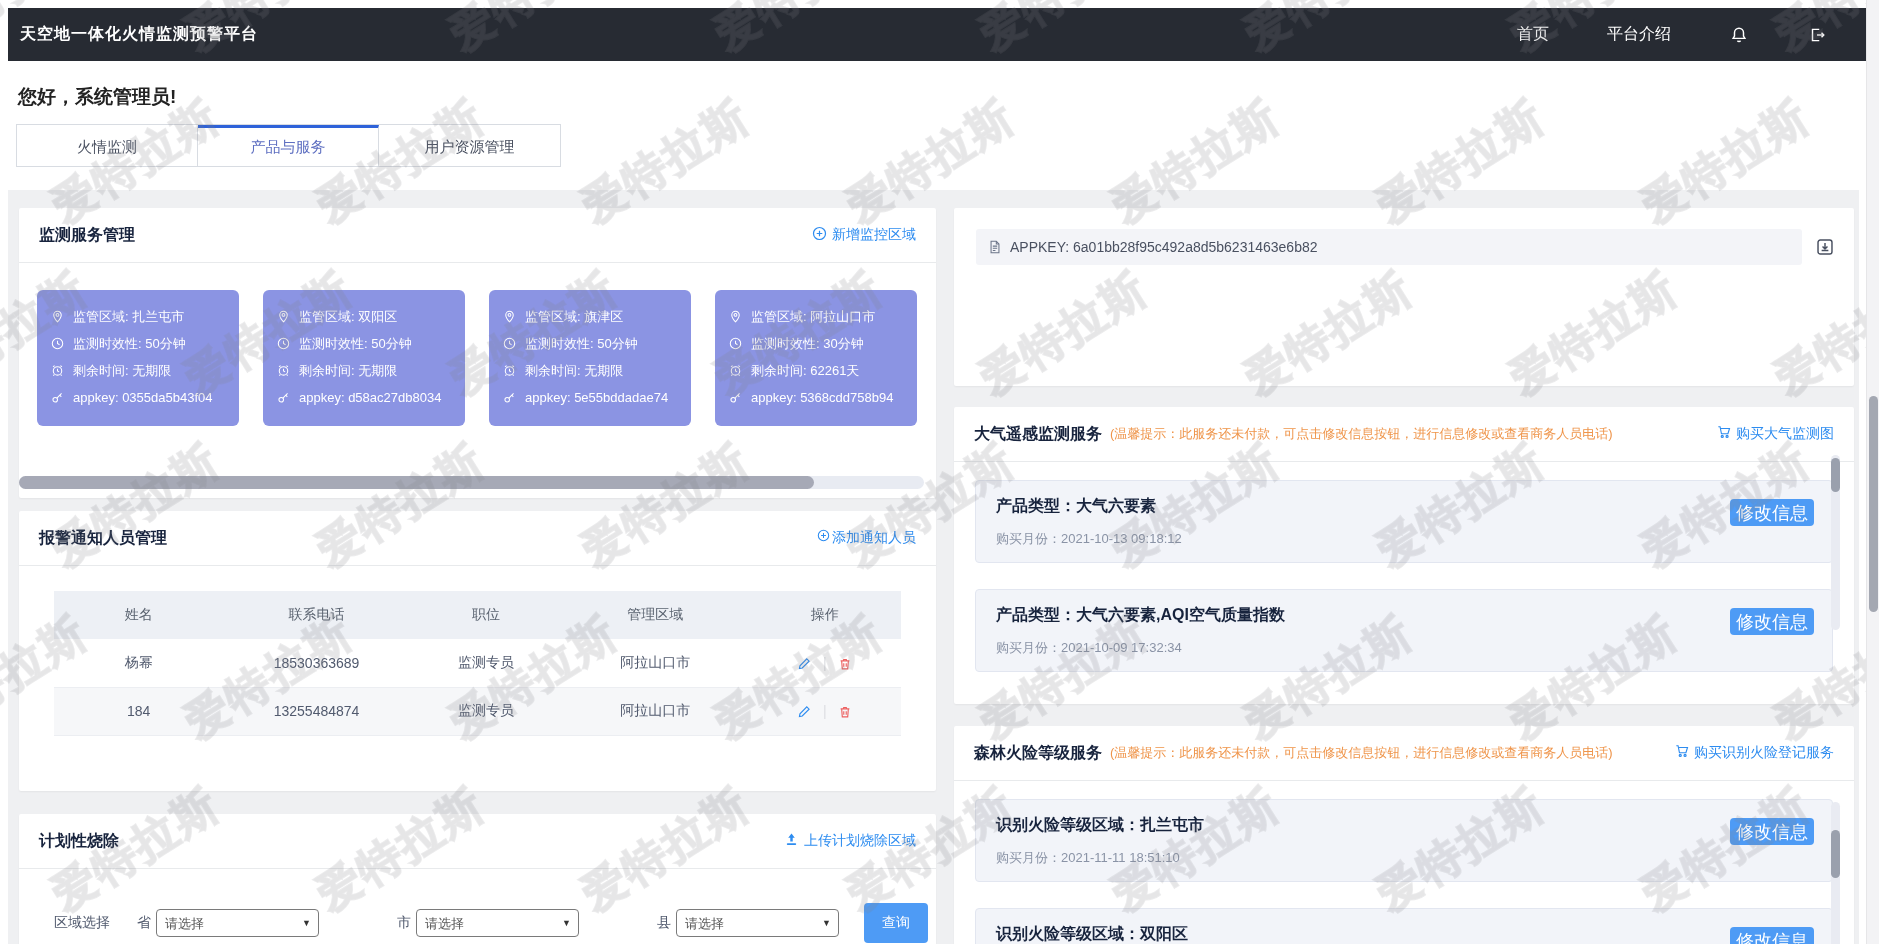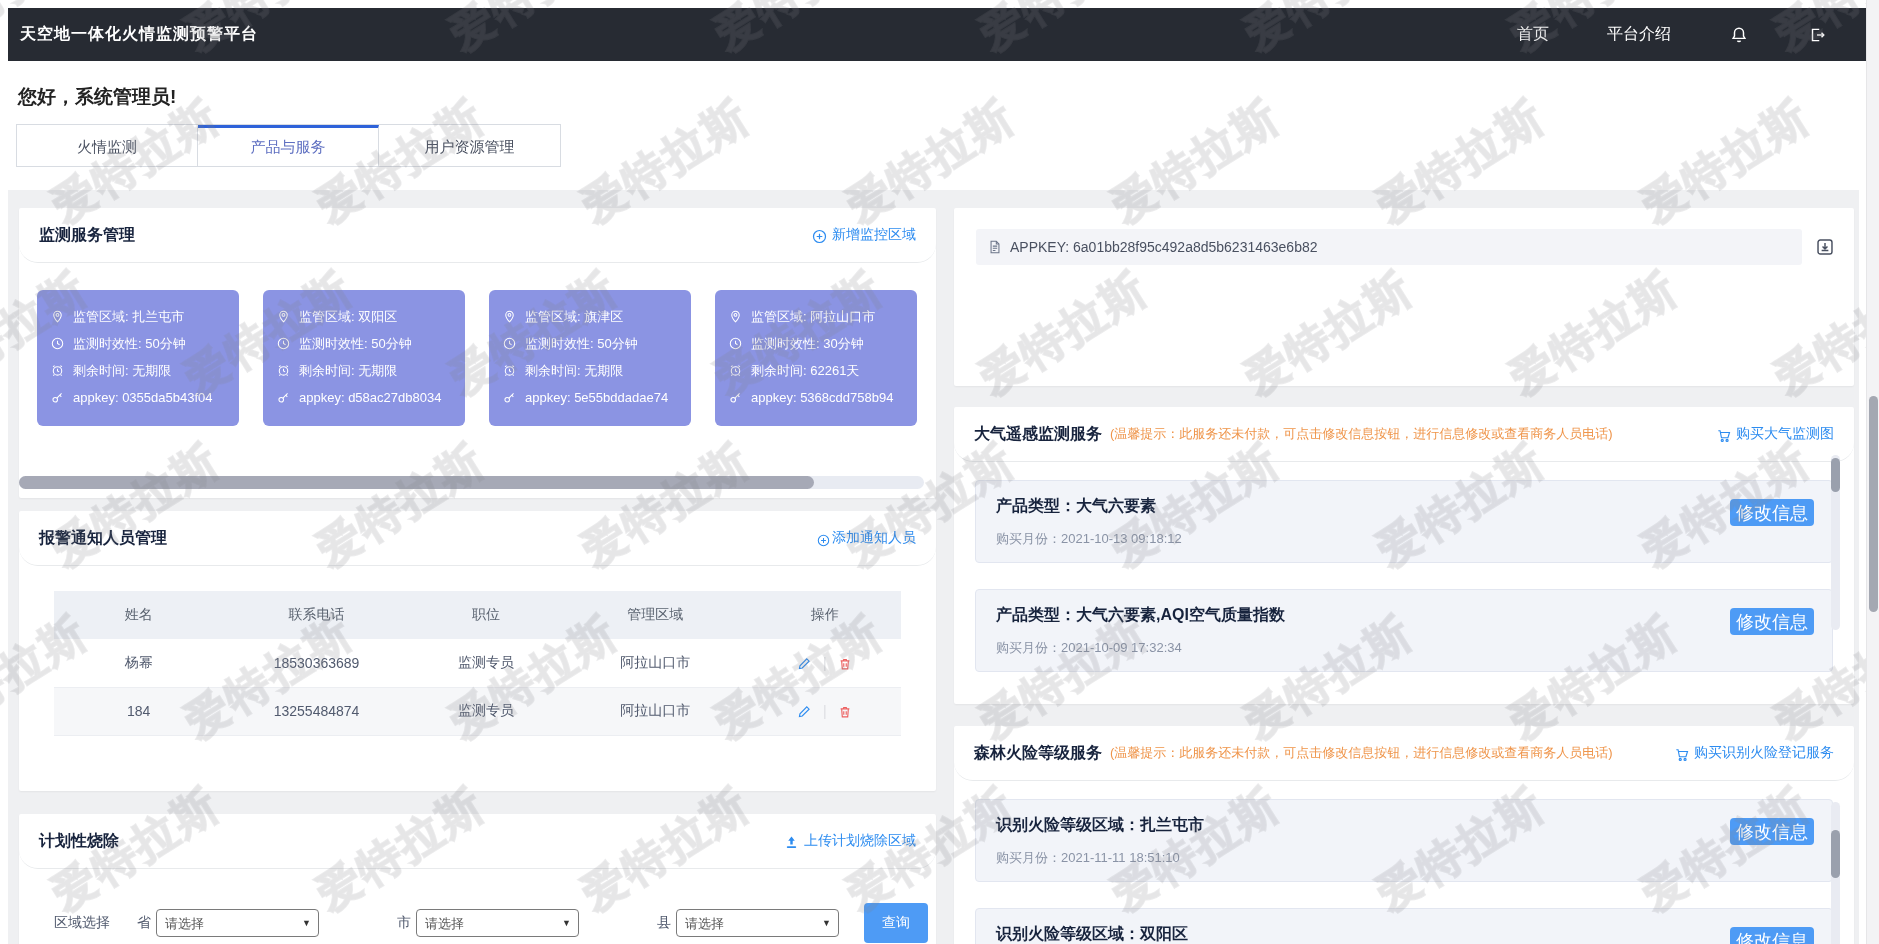--- a/index.html
+++ b/index.html
@@ -23,24 +23,24 @@
   .tab { width:181px; display:flex; align-items:center; justify-content:center;
          font-size:15px; color:#495060; border-right:1px solid #d8dce2; cursor:pointer;
          border-top:3px solid transparent; }
   .tab:last-child { border-right:none; }
   .tab.active { color:#5e6fc1; border-top:3px solid #2e62d9; }
 
   
   .main-bg { position:absolute; left:8px; top:190px; width:1851px; height:754px; background:#eff0f2; }
 
   .panel { position:absolute; background:#fff; border-radius:2px; box-shadow:0 1px 2px rgba(0,0,0,0.05); overflow:hidden; }
-  .p-head { height:55px; display:flex; align-items:center; padding:0 20px; border-bottom:1px solid #e8eaec;border-radius:19px; }
+  .p-head { height:55px; display:flex; align-items:center; padding:0 20px; border-bottom:1px solid #e8eaec; }
   .p-title { font-size:16px; font-weight:bold; color:#17233d; white-space:nowrap; }
   .p-hint { font-size:13px; color:#ef9449; margin-left:8px; white-space:nowrap; }
-  .p-link { margin-left:auto; display:flex; align-items:flex-end; color:#2d8cf0; font-size:14px; cursor:pointer; white-space:nowrap; }
+  .p-link { margin-left:auto; display:flex; align-items:flex-start; color:#2d8cf0; font-size:14px; cursor:pointer; white-space:nowrap; }
   .p-link .ic { display:inline-flex; margin-right:5px; color:#2d8cf0; }
 
   
   #panel-monitor   { left:11px;  top:18px;  width:917px; height:290px; }
   #panel-notify    { left:11px;  top:321px; width:917px; height:280px; }
   #panel-burn      { left:11px;  top:624px; width:917px; height:170px; }
   #panel-webserver { left:946px; top:18px;  width:900px; height:178px; }
   #panel-atmos     { left:946px; top:217px; width:900px; height:297px; }
   #panel-firerisk  { left:946px; top:536px; width:900px; height:240px; }
 

